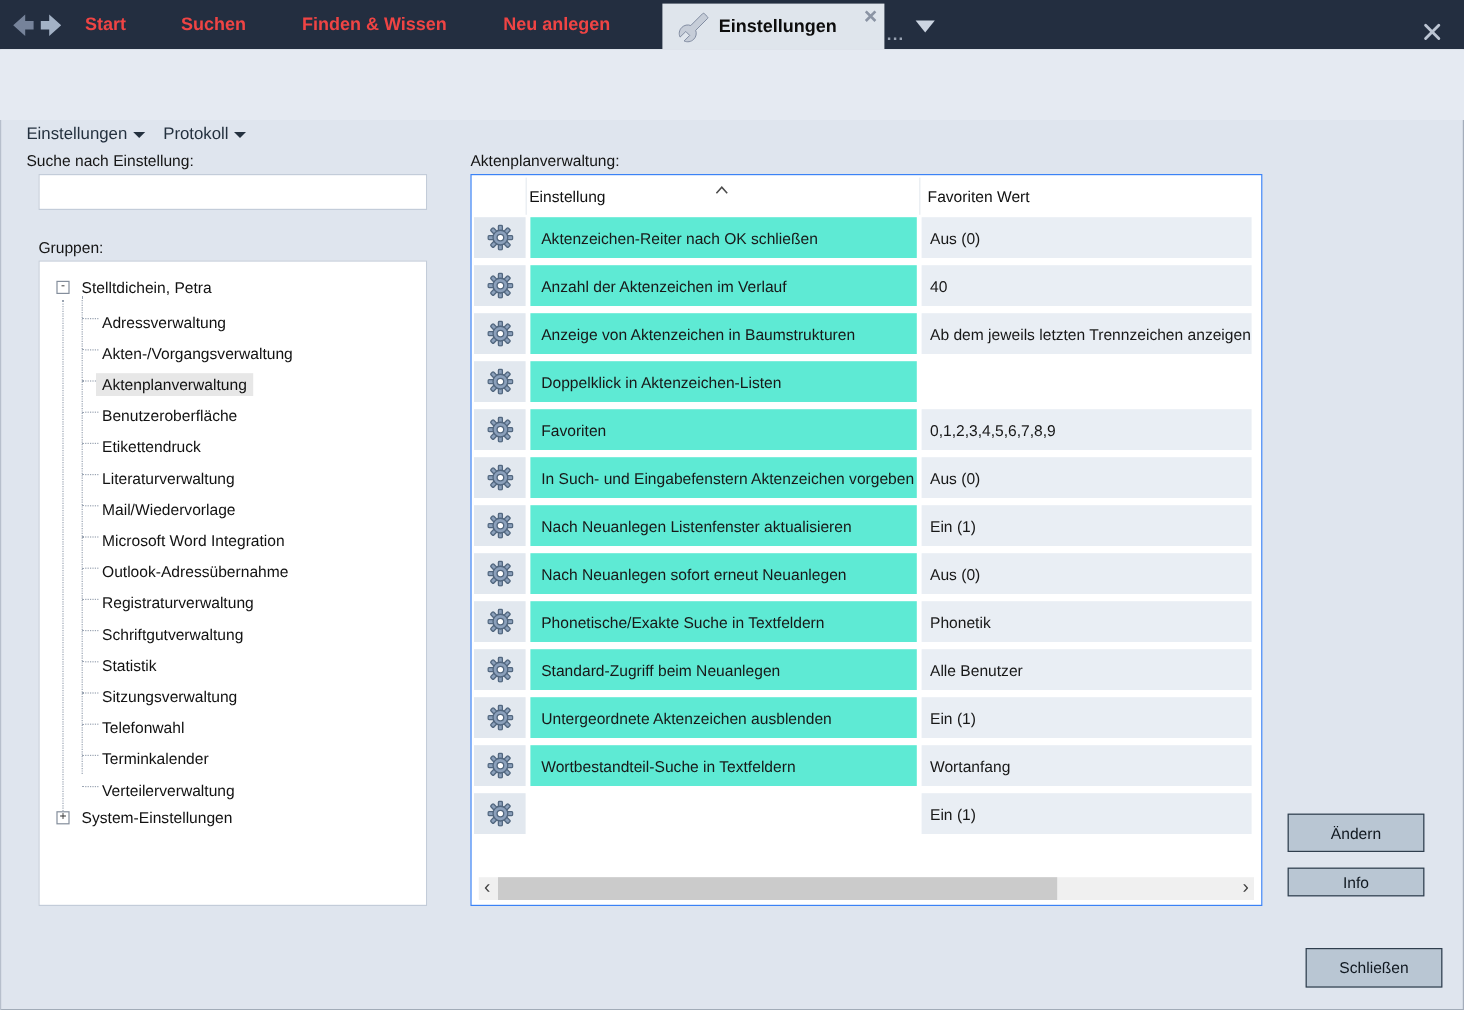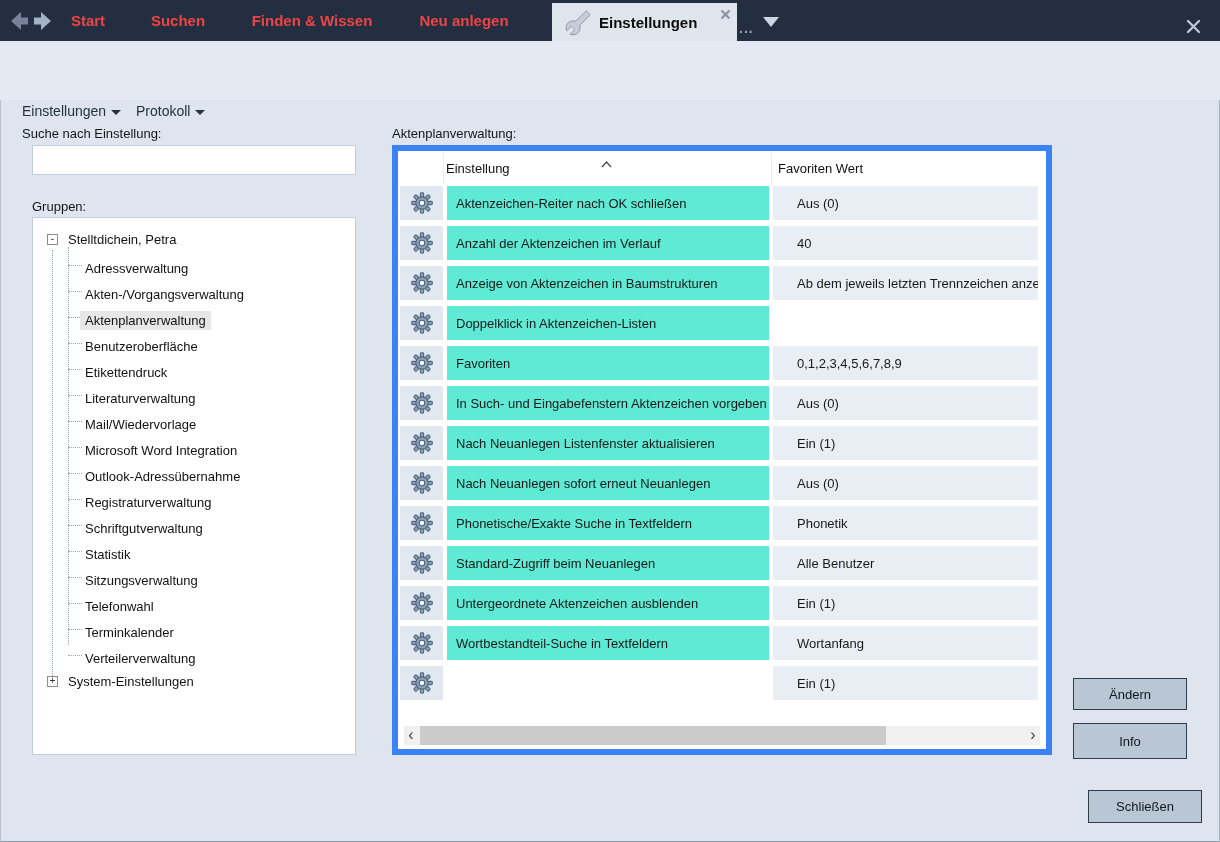--- a/index.html
+++ b/index.html
@@ -64,51 +64,51 @@
                          border-left:1px dotted #9aa4b2;}
   .tree-child{position:relative;height:26px;display:flex;align-items:flex-end;
               padding-left:12px;cursor:default;}
   .tree-child::before{content:"";position:absolute;left:0;top:13px;width:14px;
                       border-top:1px dotted #9aa4b2;}
   .tree-child-label{padding:2px 5px;white-space:nowrap;position:relative;}
   .tree-child.selected .tree-child-label{background:#e7e7e7;}
 
   
   .table-panel{position:absolute;left:392px;top:145px;width:660px;height:610px;background:#fff;
-               border:6px solid #3b82f6;box-sizing:border-box;}
+               border:1px solid #3b82f6;box-sizing:border-box;}
   .thead{position:relative;height:35px;}
   .th{position:absolute;font-size:13px;color:#111;cursor:default;white-space:nowrap;}
   .th-setting{left:48px;top:10px;}
   .th-value{left:380px;top:10px;}
   .sort-caret{position:absolute;left:203px;top:3px;}
   .th-sep{position:absolute;top:2px;bottom:2px;width:1px;background:#e7ebf1;}
   .th-sep1{left:45px;} .th-sep2{left:373px;}
   .rows{position:absolute;left:2px;right:8px;top:35px;}
   .trow{position:relative;height:34px;margin-bottom:6px;cursor:default;}
   .cell-icon{position:absolute;left:0;top:0;bottom:0;width:43px;background:#e2e8ef;
              display:flex;align-items:center;justify-content:center;}
   .cell-setting{position:absolute;left:47px;top:0;bottom:0;width:322px;background:#5eead4;
                 display:flex;align-items:center;padding-left:9px;box-sizing:border-box;
                 font-size:13px;color:#181818;white-space:nowrap;overflow:hidden;}
   .cell-value{position:absolute;left:373px;top:0;bottom:0;right:0;background:#e9eef4;
-              display:flex;align-items:center;padding-left:24px;box-sizing:border-box;
+              display:flex;align-items:center;padding-left:7px;box-sizing:border-box;
               font-size:13px;color:#181818;white-space:nowrap;overflow:hidden;}
 
   
   .hscroll{position:absolute;left:6px;right:6px;bottom:4px;height:19px;background:#f0f0f0;}
   .hs-arrow{position:absolute;top:0;width:14px;height:19px;color:#3f3f3f;font-size:16px;
             line-height:17px;text-align:center;cursor:default;}
   .hs-left{left:0;} .hs-right{right:0;}
   .hs-thumb{position:absolute;left:16px;top:0;width:466px;height:19px;background:#cbcbcb;}
 
   
   .btn{position:absolute;box-sizing:border-box;background:#b9c6d3;border:1px solid #2f3e4e;
        font-size:13px;color:#101820;text-align:center;font-family:inherit;padding:0;cursor:default;}
   #btn-aendern{left:1073px;top:678px;width:114px;height:32px;}
-  #btn-info{left:1073px;top:723px;width:114px;height:36px;}
+  #btn-info{left:1073px;top:723px;width:114px;height:24px;}
   #btn-schliessen{left:1088px;top:790px;width:114px;height:33px;}
 </style>
 </head>
 <body>
 
 <div class="screen">
 
   <div class="navbar">
     <span class="nav-arrows">
       <svg width="44" height="20" viewBox="0 0 44 20">

